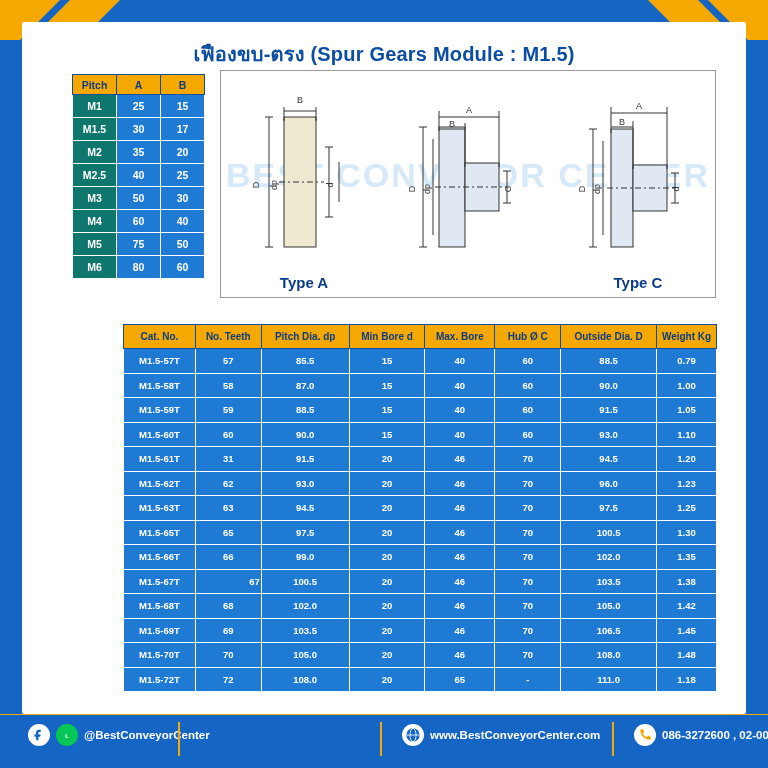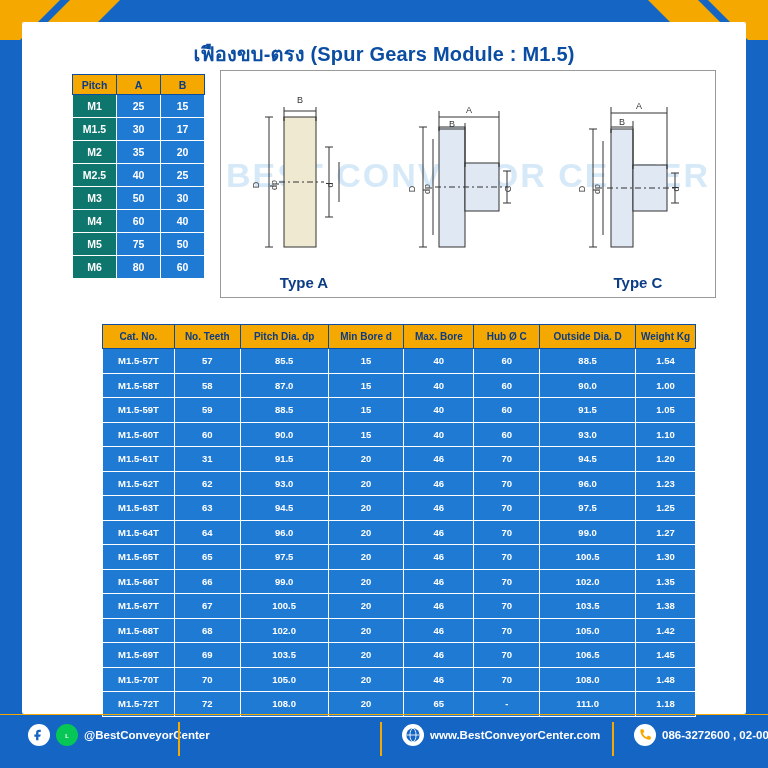--- a/index.html
+++ b/index.html
@@ -90,21 +90,21 @@
     bottom: 6px;
     font-size: 15px;
     font-weight: bold;
     color: #0b3c85;
     text-align: center;
     width: 150px;
   }
   
   .main-wrap {
     position: absolute;
-    left: 80px; top: 302px;
+    left: 101px; top: 302px;
     width: 594px;
   }
   table.main {
     border-collapse: collapse;
     width: 594px;
     font-size: 9.5px;
   }
   table.main th {
     background: #f5a800;
     color: #0b3c85;
@@ -317,21 +317,21 @@
       </thead>
       <tbody id="spec-body">
           <tr>
             <td style="width: 72px;">M1.5-57T</td>
             <td style="width: 66px;">57</td>
             <td style="width: 88px;">85.5</td>
             <td style="width: 76px;">15</td>
             <td style="width: 70px;">40</td>
             <td style="width: 66px;">60</td>
             <td style="width: 96px;">88.5</td>
-            <td style="width: 60px;">1.54</td>
+            <td style="width: 60px;">0.79</td>
           </tr>
           <tr>
             <td style="width: 72px;">M1.5-58T</td>
             <td style="width: 66px;">58</td>
             <td style="width: 88px;">87.0</td>
             <td style="width: 76px;">15</td>
             <td style="width: 70px;">40</td>
             <td style="width: 66px;">60</td>
             <td style="width: 96px;">90.0</td>
             <td style="width: 60px;">1.00</td>
@@ -380,30 +380,20 @@
             <td style="width: 72px;">M1.5-63T</td>
             <td style="width: 66px;">63</td>
             <td style="width: 88px;">94.5</td>
             <td style="width: 76px;">20</td>
             <td style="width: 70px;">46</td>
             <td style="width: 66px;">70</td>
             <td style="width: 96px;">97.5</td>
             <td style="width: 60px;">1.25</td>
           </tr>
           <tr>
-            <td style="width: 72px;">M1.5-64T</td>
-            <td style="width: 66px;">64</td>
-            <td style="width: 88px;">96.0</td>
-            <td style="width: 76px;">20</td>
-            <td style="width: 70px;">46</td>
-            <td style="width: 66px;">70</td>
-            <td style="width: 96px;">99.0</td>
-            <td style="width: 60px;">1.27</td>
-          </tr>
-          <tr>
             <td style="width: 72px;">M1.5-65T</td>
             <td style="width: 66px;">65</td>
             <td style="width: 88px;">97.5</td>
             <td style="width: 76px;">20</td>
             <td style="width: 70px;">46</td>
             <td style="width: 66px;">70</td>
             <td style="width: 96px;">100.5</td>
             <td style="width: 60px;">1.30</td>
           </tr>
           <tr>
@@ -411,21 +401,21 @@
             <td style="width: 66px;">66</td>
             <td style="width: 88px;">99.0</td>
             <td style="width: 76px;">20</td>
             <td style="width: 70px;">46</td>
             <td style="width: 66px;">70</td>
             <td style="width: 96px;">102.0</td>
             <td style="width: 60px;">1.35</td>
           </tr>
           <tr>
             <td style="width: 72px;">M1.5-67T</td>
-            <td style="width: 66px;">67</td>
+            <td style="width: 66px; text-align: right;">67</td>
             <td style="width: 88px;">100.5</td>
             <td style="width: 76px;">20</td>
             <td style="width: 70px;">46</td>
             <td style="width: 66px;">70</td>
             <td style="width: 96px;">103.5</td>
             <td style="width: 60px;">1.38</td>
           </tr>
           <tr>
             <td style="width: 72px;">M1.5-68T</td>
             <td style="width: 66px;">68</td>

